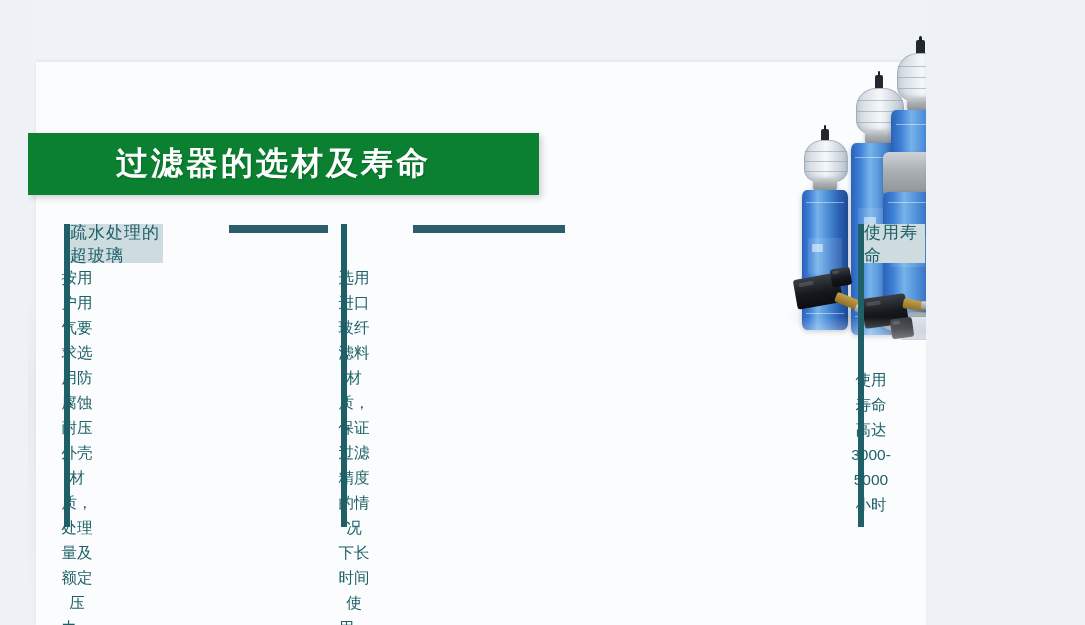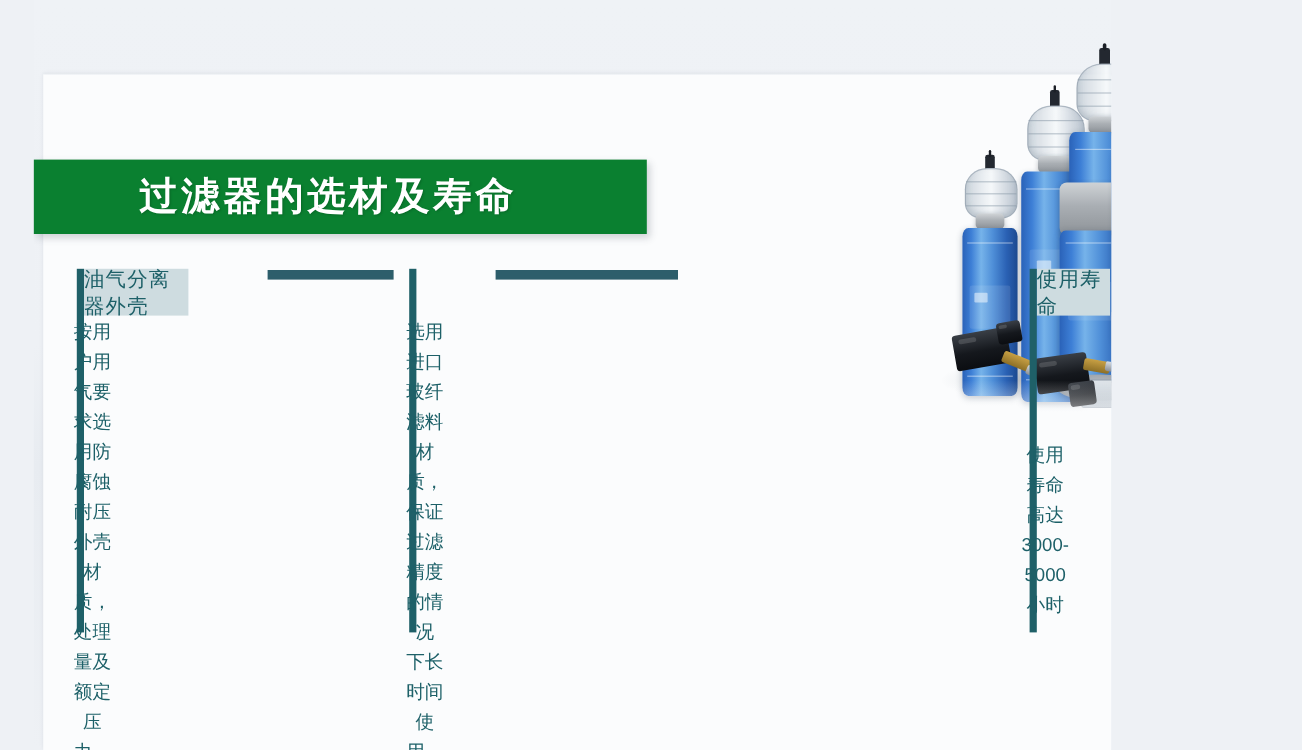--- a/index.html
+++ b/index.html
@@ -357,21 +357,21 @@
           <p>按用户用气要求选
 用防腐蚀耐压外壳材
 质，处理量及额定压
 力。
 管道接口与过滤器
 丝口按标准按常规牙
 加工，可以便捷式的
 互换</p>
         </div>
       </div>
-      <div class="footer">油气分离器外壳</div>
+      <div class="footer">疏水处理的超玻璃</div>
       <div class="underline"></div>
     </div>
 
     <div class="card" id="card-2">
       <div class="box">
         <div class="body">
           <p>选用进口玻纤滤料材
 质，
 保证过滤精度的情况
 下长时间使用。

